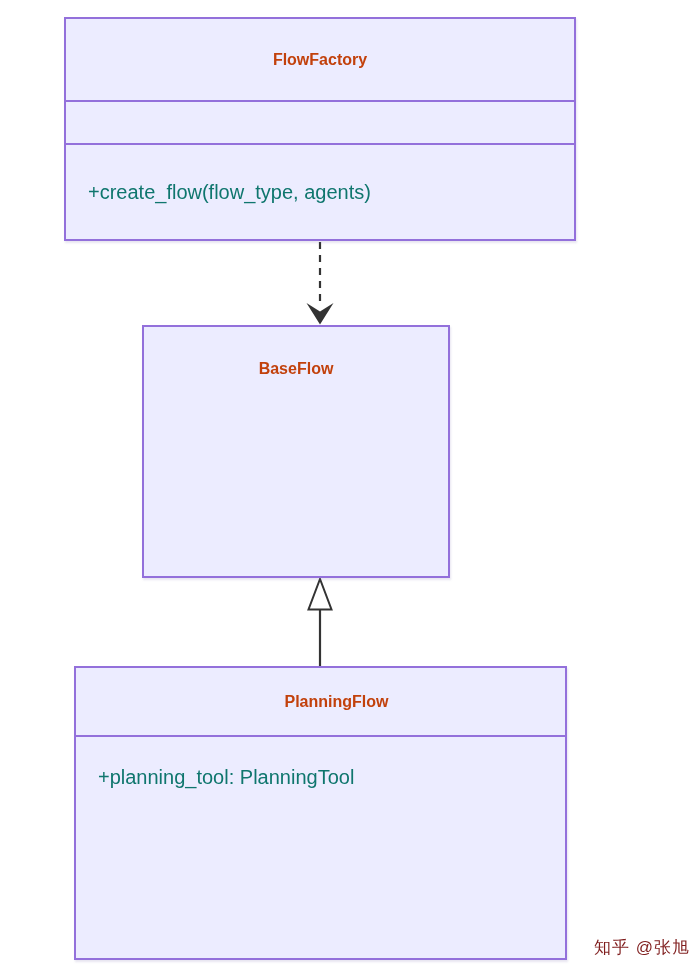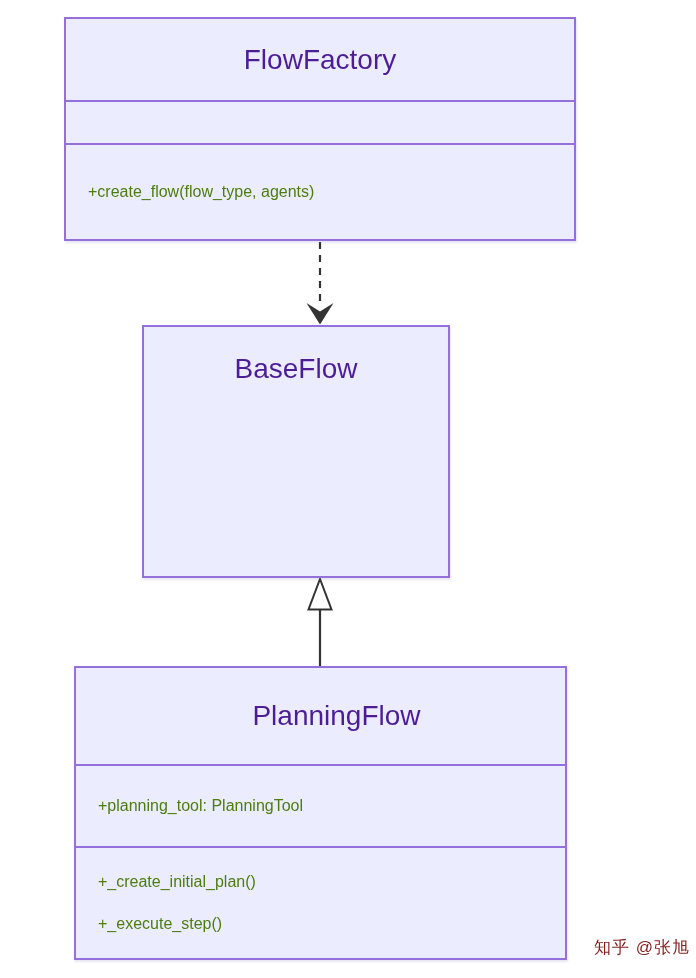--- a/index.html
+++ b/index.html
@@ -22,34 +22,34 @@
     border: 2px solid #9370DB;
     display: flex;
     flex-direction: column;
     box-shadow: 1px 2px 2px rgba(120,110,170,0.18);
   }
   .uml-title {
     box-sizing: border-box;
     display: flex;
     align-items: center;
     justify-content: center;
-    font-weight: normal;
-    font-size: 28px;
-    color: #4c1d95;
+    font-weight: bold;
+    font-size: 16px;
+    color: #c2410c;
     flex: 0 0 auto;
   }
   .uml-section {
     box-sizing: border-box;
     border-top: 2px solid #9370DB;
     display: flex;
     flex-direction: column;
     justify-content: center;
     padding-left: 22px;
-    font-size: 16px;
-    color: #4d7c0f;
+    font-size: 20px;
+    color: #0f766e;
     flex: 0 0 auto;
   }
   .uml-section.grow { flex: 1 1 auto; }
   .member { line-height: 42px; white-space: nowrap; }
   .edges-overlay {
     position: absolute;
     left: 0; top: 0;
     width: 696px; height: 978px;
     pointer-events: none;
   }
@@ -86,25 +86,21 @@
     <div class="uml-section grow">
       <div class="member">+create_flow(flow_type, agents)</div>
     </div>
   </div>
 
   <div class="uml-class" style="left:142px; top:325px; width:308px; height:253px;">
     <div class="uml-title" style="height:83px;">BaseFlow</div>
   </div>
 
   <div class="uml-class" style="left:74px; top:666px; width:493px; height:294px;">
-    <div class="uml-title" style="height:96px;padding-left:32px;">PlanningFlow</div>
+    <div class="uml-title" style="height:67px;padding-left:32px;">PlanningFlow</div>
     <div class="uml-section" style="height:82px;">
       <div class="member">+planning_tool: PlanningTool</div>
-    </div>
-    <div class="uml-section grow">
-      <div class="member">+_create_initial_plan()</div>
-      <div class="member">+_execute_step()</div>
     </div>
   </div>
 
   <div class="watermark">知乎 @张旭</div>
 
 </div>
 
 </body></html>

